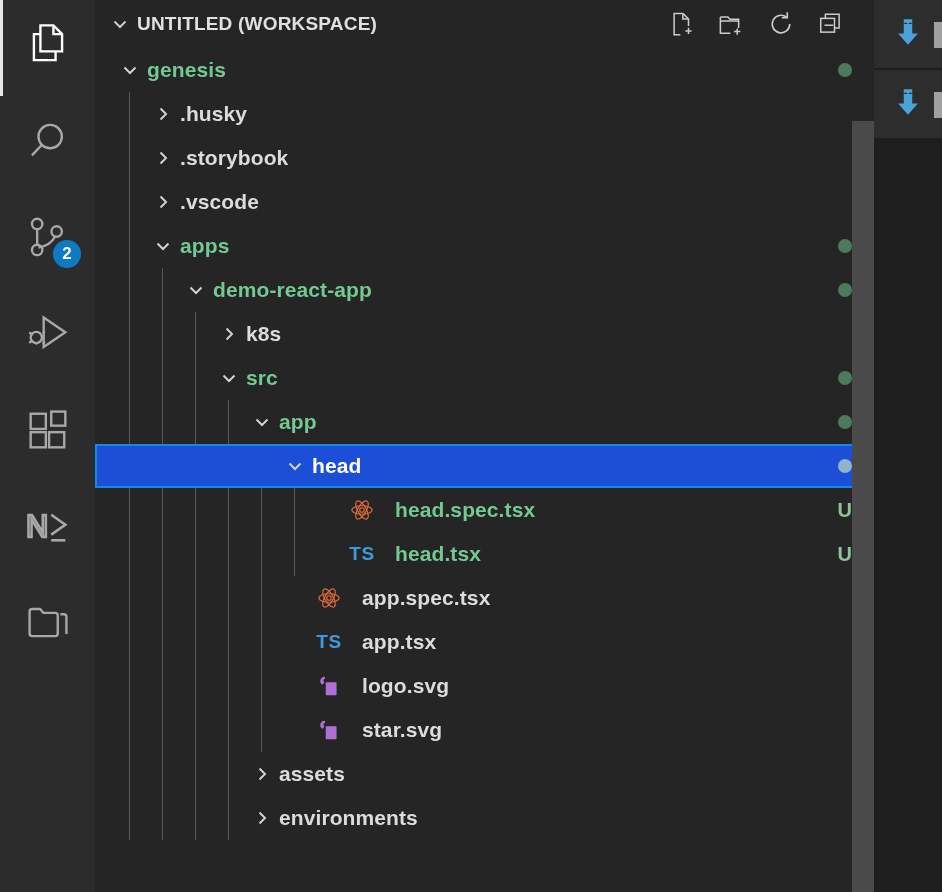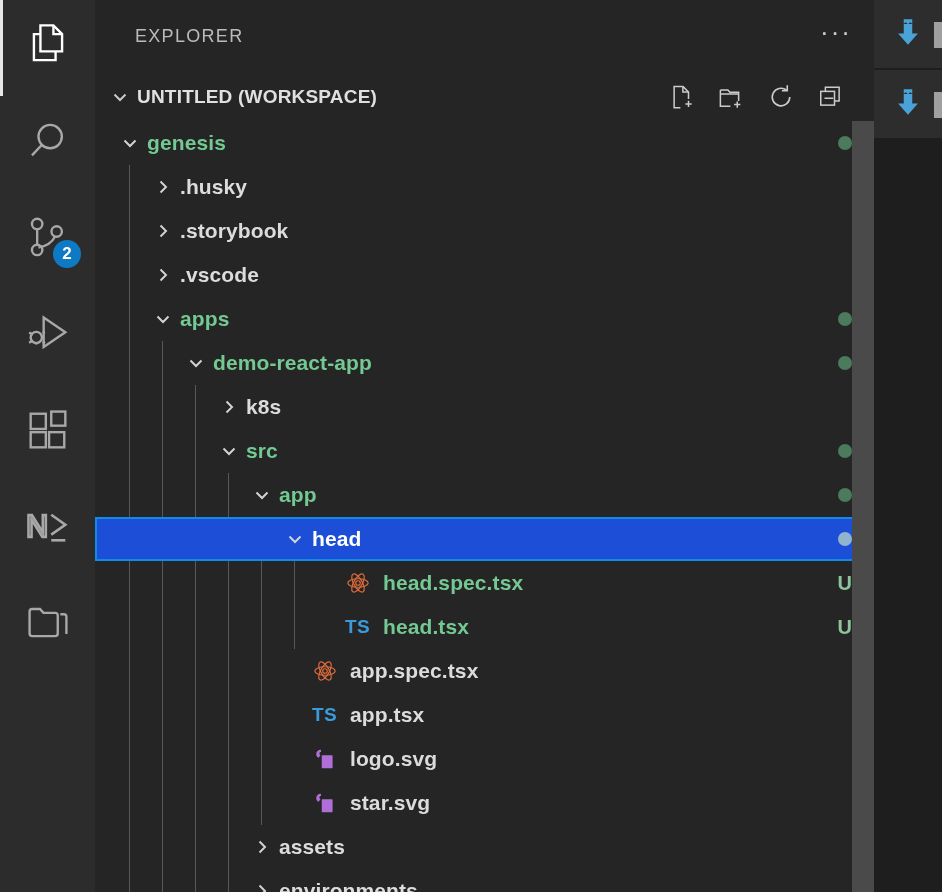--- a/index.html
+++ b/index.html
@@ -153,21 +153,22 @@
     align-items: center;
     justify-content: center;
     color: #d4d4d4;
   }
   .twisty.blank { }
   .ficon {
     flex: 0 0 34px;
     height: 100%;
     display: flex;
     align-items: center;
-    margin-right: 4px;
+    justify-content: center;
+    margin-right: 16px;
   }
   .name {
     font-size: 21px;
     color: #d6d6d6;
     letter-spacing: 0.1px;
     font-family: "Liberation Sans", sans-serif;
   }
   .name.green { color: #73c991; }
   .name.white { color: #dcdcdc; }
   .row.selected .name { color: #ffffff; }
@@ -316,24 +317,20 @@
           <path d="M3.5 7.2c0-.7.5-1.2 1.2-1.2h3.6l1.6 1.8h5.4c.7 0 1.2.5 1.2 1.2v8.3c0 .7-.5 1.2-1.2 1.2H4.7c-.7 0-1.2-.5-1.2-1.2V7.2z"></path>
           <path d="M17.7 8.4h1.6c.7 0 1.2.5 1.2 1.2v7.9"></path>
         </svg>
       </span>
     </div>
 
   </div>
 
   <div class="sidebar">
 
-    <div class="sidebar-title">
-      <span class="label">EXPLORER</span>
-      <span class="more">···</span>
-    </div>
 
     <div class="section-header">
       <span class="chev">
         <svg width="22" height="22" viewBox="0 0 16 16" fill="none" stroke="#cccccc" stroke-width="1.4">
           <path d="M4 6.2 8 10.2 12 6.2"></path>
         </svg>
       </span>
       <span class="sec-title">UNTITLED (WORKSPACE)</span>
       <span class="section-actions">
         <span class="act">

